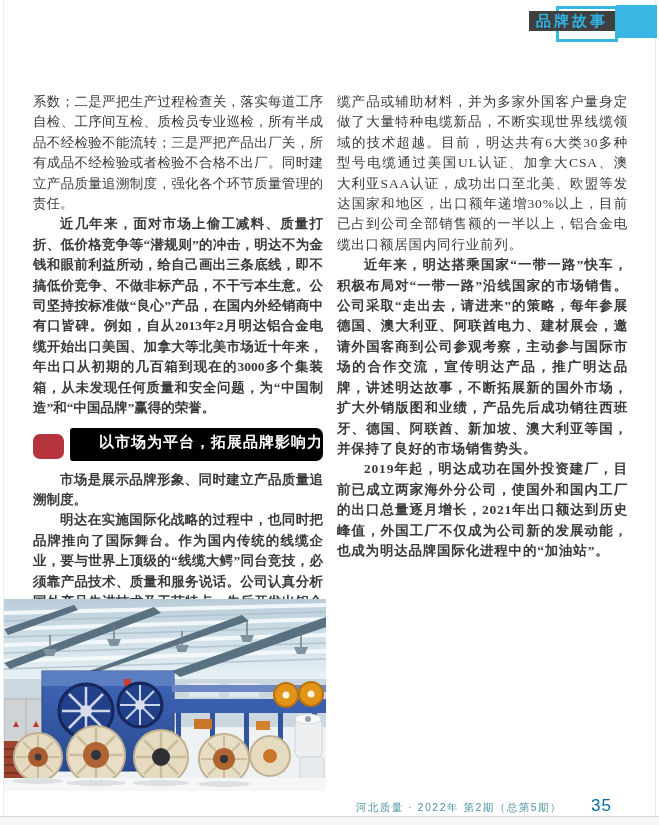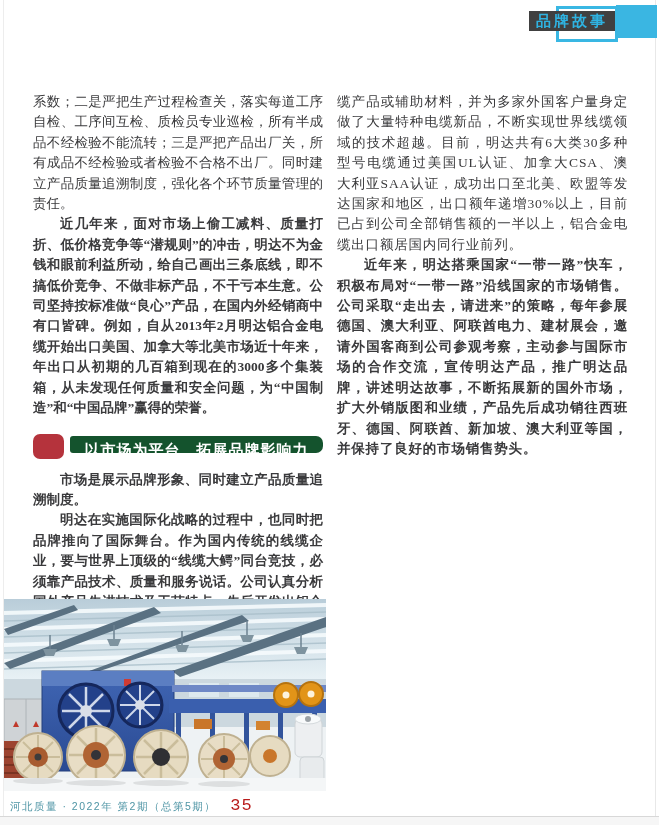--- a/index.html
+++ b/index.html
@@ -28,35 +28,35 @@
   }
   .col p{margin:0;}
   .col p.indent{text-indent:2em;font-weight:bold;}
   .col-left{left:33px;width:290px;}
   .col-right{left:337px;width:291px;}
   .col-right p{letter-spacing:0.8px;}
   
   .heading-wrap{display:flex;align-items:center;margin:12px 0 11px 0;height:28px;}
   .heading-tab{width:31px;height:25px;background:#b5333c;border-radius:7px;margin-right:6px;margin-top:3px;}
   .heading-banner{
-    flex:1;height:17px;background:#14532d;border-radius:3px 7px 7px 3px;
+    flex:1;height:33px;background:#000000;border-radius:3px 7px 7px 3px;
     color:#fff;font-family:"Liberation Sans",sans-serif;font-weight:bold;
-    font-size:15px;line-height:27px;text-align:center;letter-spacing:1px;
+    font-size:15px;line-height:27px;text-align:right;letter-spacing:1px;
   }
   
   .photo{position:absolute;left:4px;top:599px;width:322px;height:192px;overflow:hidden;}
   .photo svg{display:block;}
   
   .footer{
-    position:absolute;left:10px;top:796px;width:612px;
-    display:flex;justify-content:flex-start;align-items:baseline;gap:14px;
+    position:absolute;left:0;top:796px;width:612px;
+    display:flex;justify-content:flex-end;align-items:baseline;gap:29px;
     font-family:"Liberation Sans",sans-serif;
   }
   .footer-line{color:#4f95a5;font-size:10.5px;letter-spacing:1.5px;}
-  .footer-page{color:#b91c1c;font-size:17px;letter-spacing:1px;font-family:Liberation Mono, monospace;}
+  .footer-page{color:#0369a1;font-size:17px;letter-spacing:1px;}
 </style>
 </head>
 <body>
 
 <div class="page">
 
   <div class="edge-left"></div>
   <div class="edge-right"></div>
   <div class="edge-bottom"></div>
   <div class="below-edge"></div>
@@ -72,20 +72,21 @@
       <div class="heading-tab"></div>
       <div class="heading-banner">以市场为平台，拓展品牌影响力</div>
     </div>
     <p class="indent">市场是展示品牌形象、同时建立产品质量追溯制度。</p>
     <p class="indent">明达在实施国际化战略的过程中，也同时把品牌推向了国际舞台。作为国内传统的线缆企业，要与世界上顶级的“线缆大鳄”同台竞技，必须靠产品技术、质量和服务说话。公司认真分析国外产品先进技术及工艺特点，先后开发出铝合金联锁铠装电缆、耐日光电缆、润滑型电缆、阻燃绝缘材料等多种新型电</p>
   </div>
 
   <div class="col col-right">
     <p>缆产品或辅助材料，并为多家外国客户量身定做了大量特种电缆新品，不断实现世界线缆领域的技术超越。目前，明达共有6大类30多种型号电缆通过美国UL认证、加拿大CSA、澳大利亚SAA认证，成功出口至北美、欧盟等发达国家和地区，出口额年递增30%以上，目前已占到公司全部销售额的一半以上，铝合金电缆出口额居国内同行业前列。</p>
     <p class="indent">近年来，明达搭乘国家“一带一路”快车，积极布局对“一带一路”沿线国家的市场销售。公司采取“走出去，请进来”的策略，每年参展德国、澳大利亚、阿联酋电力、建材展会，邀请外国客商到公司参观考察，主动参与国际市场的合作交流，宣传明达产品，推广明达品牌，讲述明达故事，不断拓展新的国外市场，扩大外销版图和业绩，产品先后成功销往西班牙、德国、阿联酋、新加坡、澳大利亚等国，并保持了良好的市场销售势头。</p>
+    <p class="indent">2019年起，明达成功在国外投资建厂，目前已成立两家海外分公司，使国外和国内工厂的出口总量逐月增长，2021年出口额达到历史峰值，外国工厂不仅成为公司新的发展动能，也成为明达品牌国际化进程中的“加油站”。</p>
   </div>
 
   <div class="photo">
     <svg viewBox="0 0 322 192" width="322" height="192" xmlns="http://www.w3.org/2000/svg">
       <defs>
         <linearGradient id="gCeil" x1="0" y1="0" x2="0" y2="1">
           <stop offset="0" stop-color="#b9cdd9"></stop>
           <stop offset="1" stop-color="#e9f2f6"></stop>
         </linearGradient>
         <linearGradient id="gMach" x1="0" y1="0" x2="0" y2="1">

